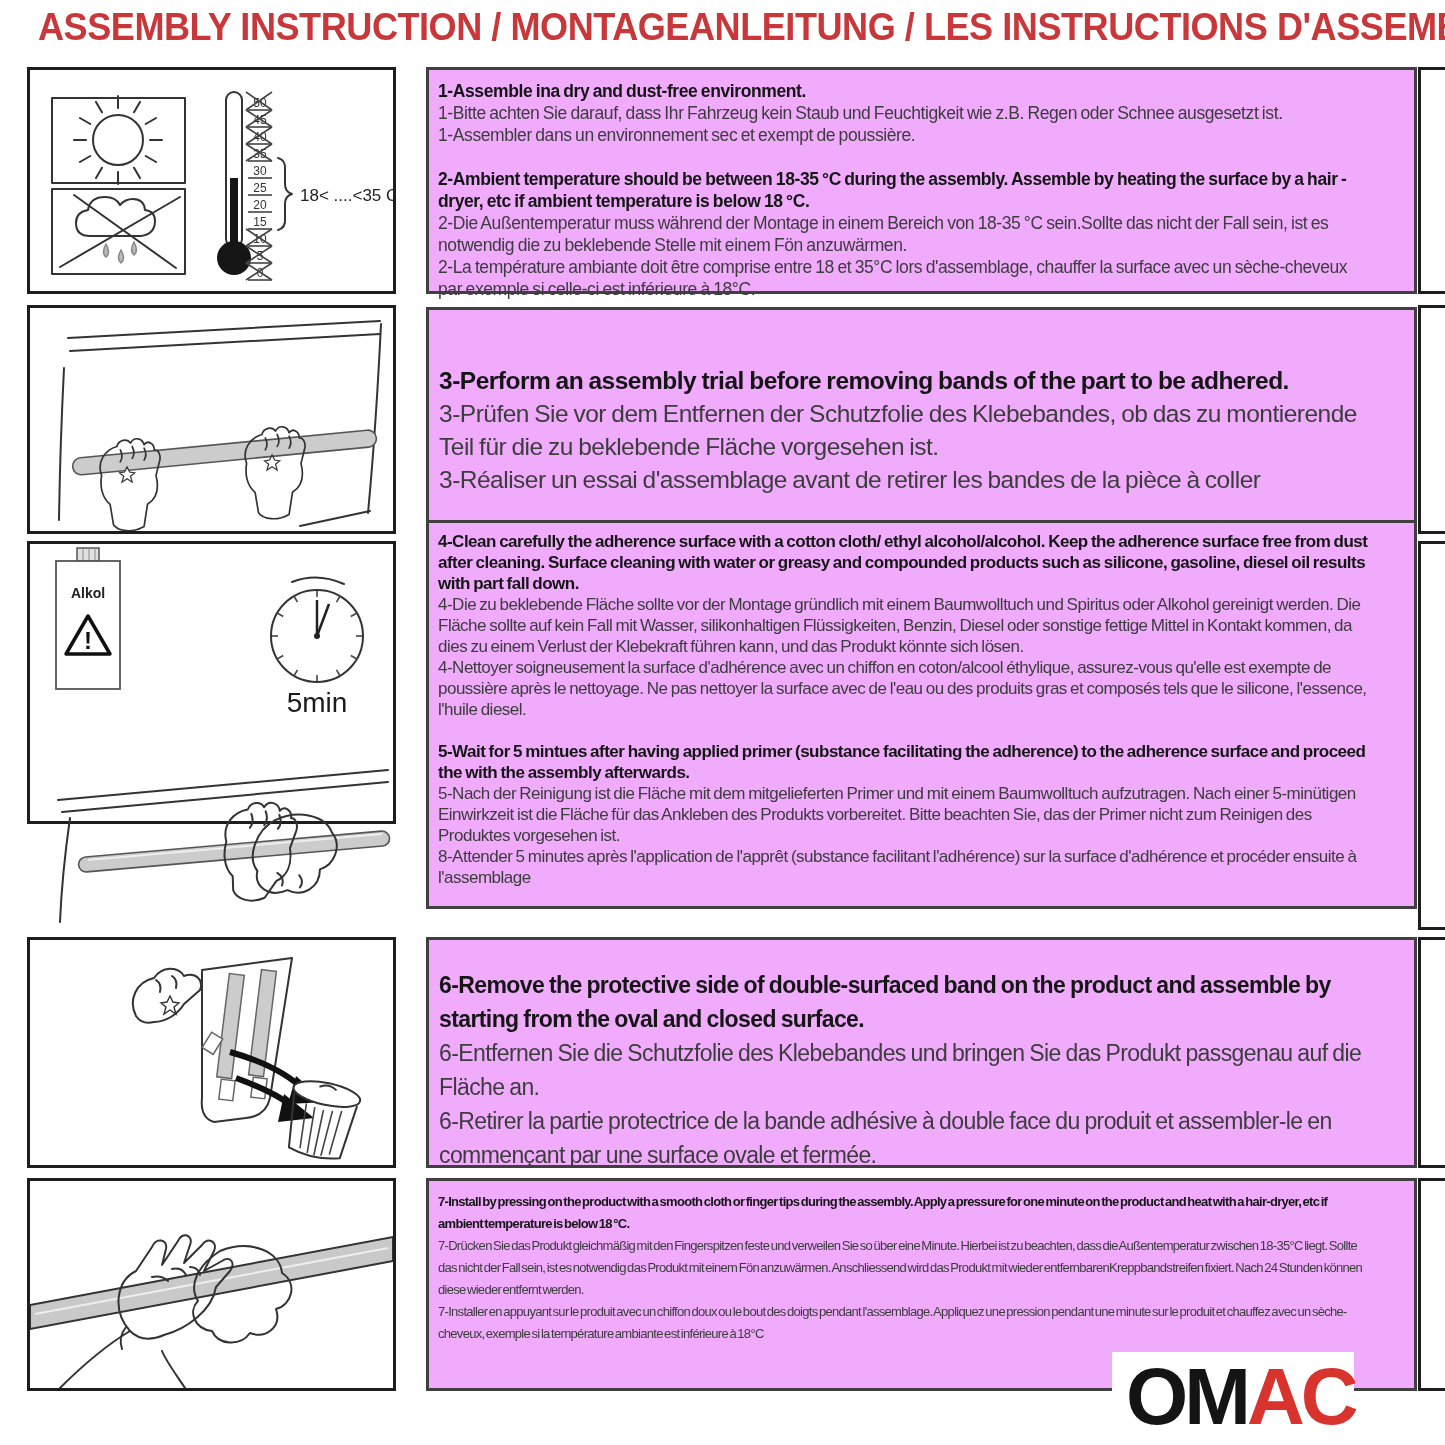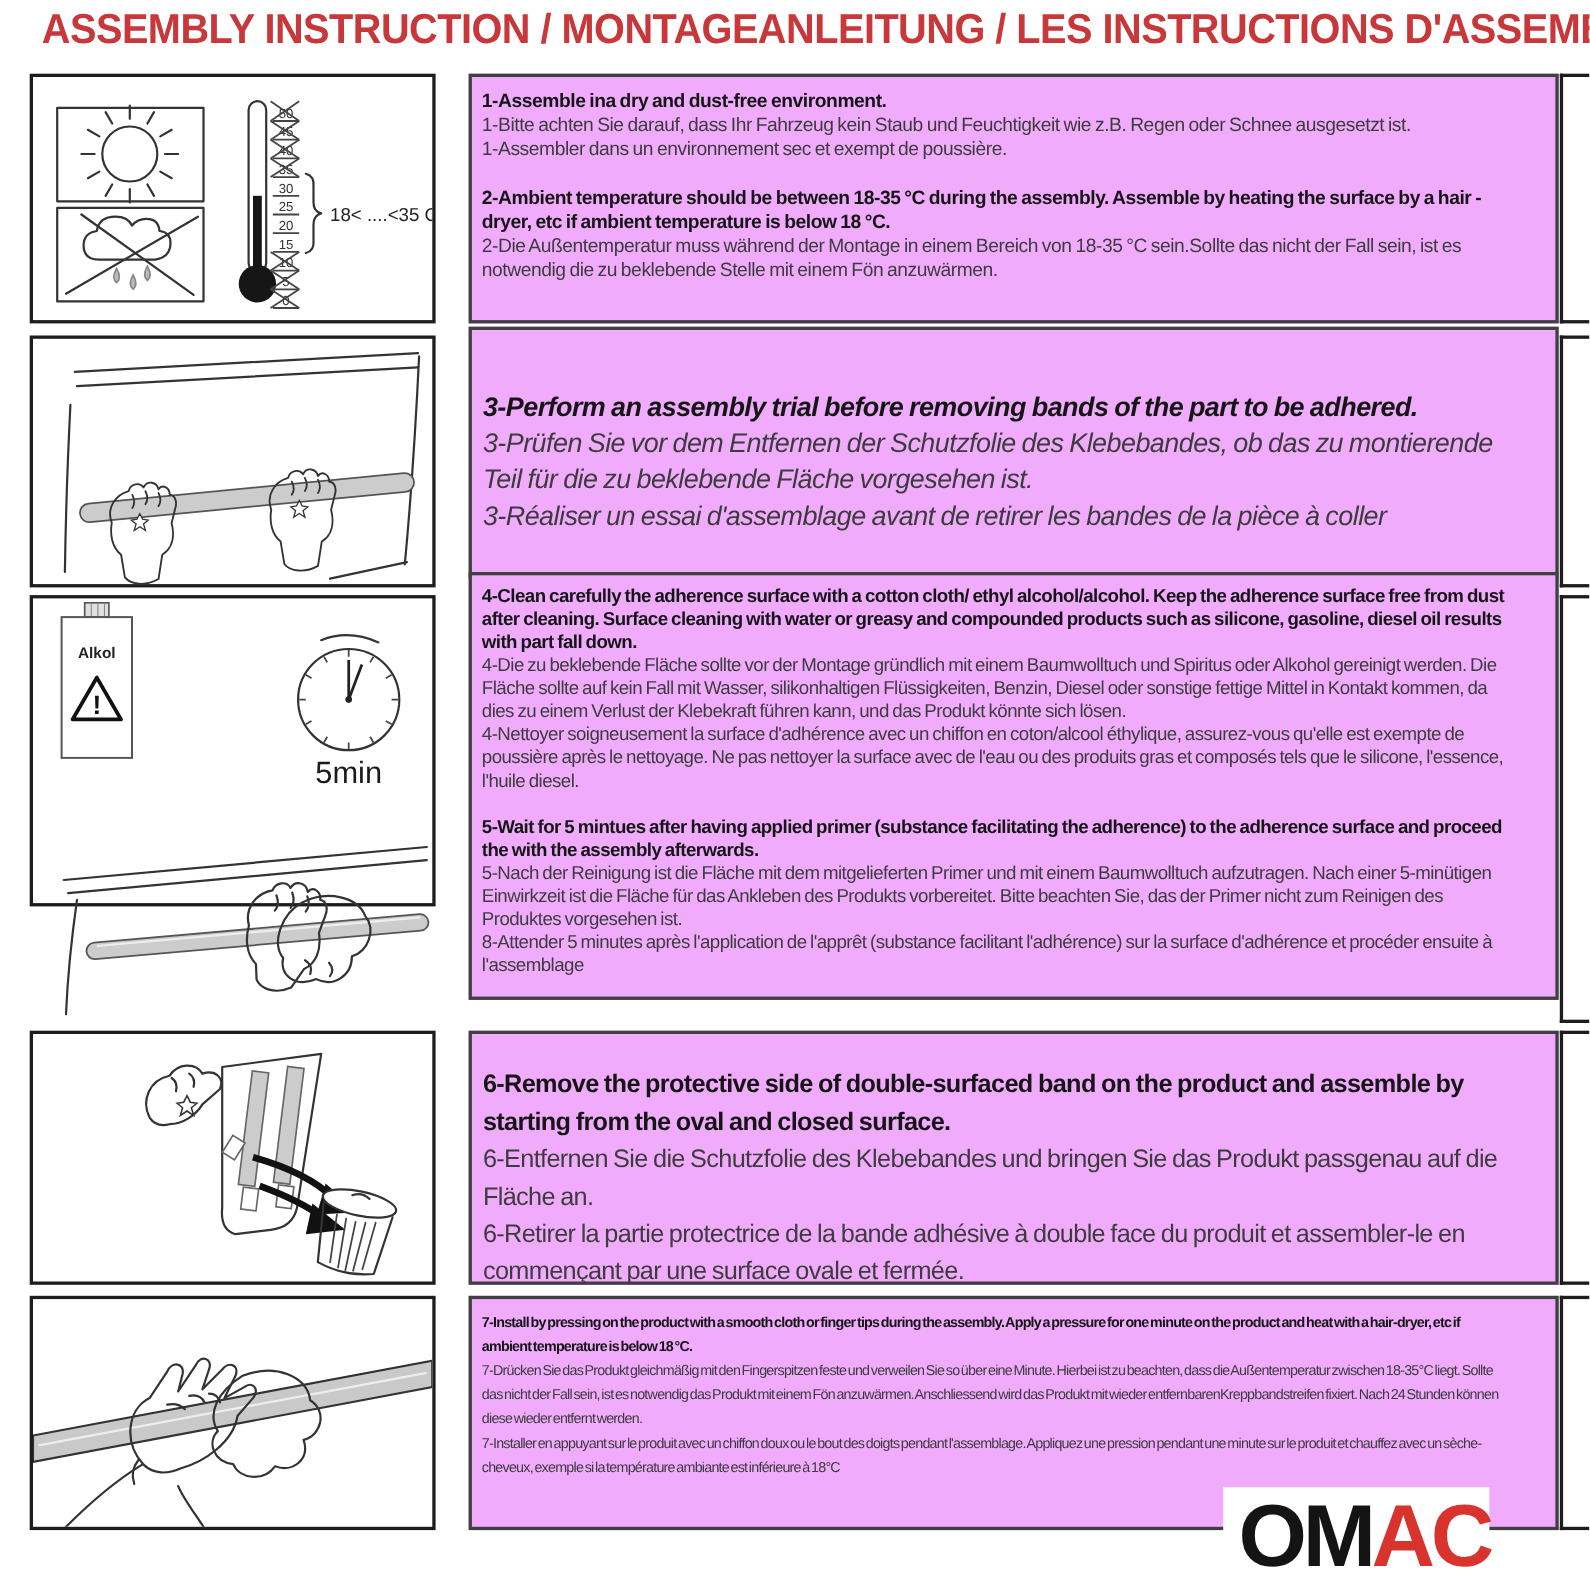--- a/index.html
+++ b/index.html
@@ -116,20 +116,21 @@
       <text x="270" y="131" font-size="17" fill="#222">18&lt; ....&lt;35 C</text>
     </g>
   </svg>
 </div>
 <div class="textbox t1" style="top:67px;height:227px;">
   <p class="b">1-Assemble ina dry and dust-free environment.</p>
   <p class="r">1-Bitte achten Sie darauf, dass Ihr Fahrzeug kein Staub und Feuchtigkeit wie z.B. Regen oder Schnee ausgesetzt ist.</p>
   <p class="r">1-Assembler dans un environnement sec et exempt de poussière.</p>
   <p class="b gap">2-Ambient temperature should be between 18-35 °C  during the assembly. Assemble by heating the surface by a hair -dryer, etc if ambient temperature is below 18 °C.</p>
   <p class="r">2-Die Außentemperatur muss während der Montage in einem Bereich von 18-35 °C  sein.Sollte das nicht der Fall sein, ist es notwendig die zu beklebende Stelle mit einem Fön anzuwärmen.</p>
+  <p class="r">2-La température ambiante doit être comprise entre 18 et 35°C lors d'assemblage, chauffer la surface avec un sèche-cheveux par exemple si celle-ci est inférieure à 18°C.</p>
 </div>
 <div class="sliver" style="top:67px;height:227px;"></div>
 
 <div class="imgbox" style="top:305px;height:229px;">
   <svg width="363" height="223" viewBox="0 0 363 223">
     <g class="ln">
       <path d="M38,30 L350,13"></path>
         <path d="M40,43 L350,26"></path>
       <path d="M34,60 Q30,140 29,212"></path>
       <path d="M351,16 Q346,120 338,205"></path>
@@ -141,21 +142,21 @@
       <path class="ln" d="M38,14 q4,8 0,14 M52,10 q4,8 0,14 M66,12 q4,8 0,14"></path>
       <path d="M46,34 l3,6 6,1 -5,4 2,7 -6,-4 -6,4 2,-7 -5,-4 6,-1 z" fill="#fff" stroke="#333" stroke-width="1.4"></path>
     </g>
     <g transform="translate(203,118) scale(0.85)">
       <path d="M16,44 C10,28 20,14 34,10 C36,2 46,0 50,6 C54,-2 64,0 66,8 C70,2 78,6 78,14 C84,14 86,22 84,28 L80,44 C84,60 80,72 70,78 L66,104 C52,112 36,110 30,102 L26,78 C16,70 14,56 16,44 Z" fill="#fff" class="ln"></path>
       <path class="ln" d="M38,14 q4,8 0,14 M52,10 q4,8 0,14 M66,12 q4,8 0,14"></path>
       <path d="M46,34 l3,6 6,1 -5,4 2,7 -6,-4 -6,4 2,-7 -5,-4 6,-1 z" fill="#fff" stroke="#333" stroke-width="1.4"></path>
     </g>
   </svg>
 </div>
-<div class="textbox t2" style="top:297px;height:229px;font-style:italic;">
+<div class="textbox t2" style="top:307px;height:229px;">
   <p class="b">3-Perform an assembly trial before removing bands of the part to be adhered.</p>
   <p class="r">3-Prüfen Sie vor dem Entfernen der Schutzfolie des Klebebandes, ob das zu montierende Teil für die zu beklebende Fläche vorgesehen ist.</p>
   <p class="r">3-Réaliser un essai d'assemblage avant de retirer les bandes de la pièce à coller</p>
 </div>
 <div class="sliver" style="top:305px;height:229px;"></div>
 
 <div class="imgbox" style="top:541px;height:283px;">
   <svg width="363" height="383" viewBox="0 0 363 383">
     <g>
       <rect x="47" y="4" width="22" height="13" fill="#e0e0e0" stroke="#555" stroke-width="1.5"></rect>

